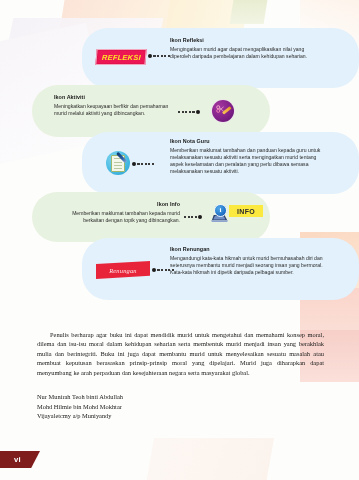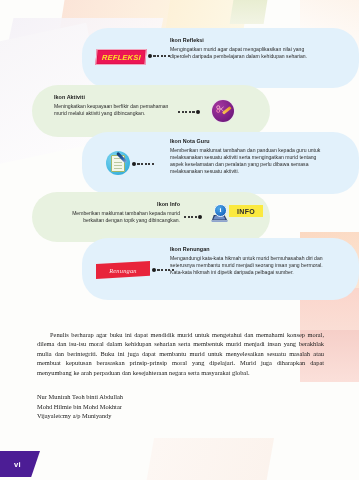--- a/index.html
+++ b/index.html
@@ -284,22 +284,22 @@
     font-family: "Liberation Serif", serif;
     font-size: 6.4px;
     line-height: 9.6px;
     color: #1b1b1b;
   }
 
   
   .page-tab {
     position: absolute;
     left: 0; top: 451px;
-    width: 40px; height: 26px;
-    background: #4c1d95;
+    width: 40px; height: 17px;
+    background: #7f1d1d;
     clip-path: polygon(0 0, 100% 0, 78% 100%, 0 100%);
     display: flex; align-items: center; justify-content: center;
   }
   .page-tab span {
     font-family: "Liberation Sans", sans-serif;
     font-size: 7.6px;
     font-weight: bold;
     color: #ffffff;
     letter-spacing: .4px;
     margin-right: 5px;

